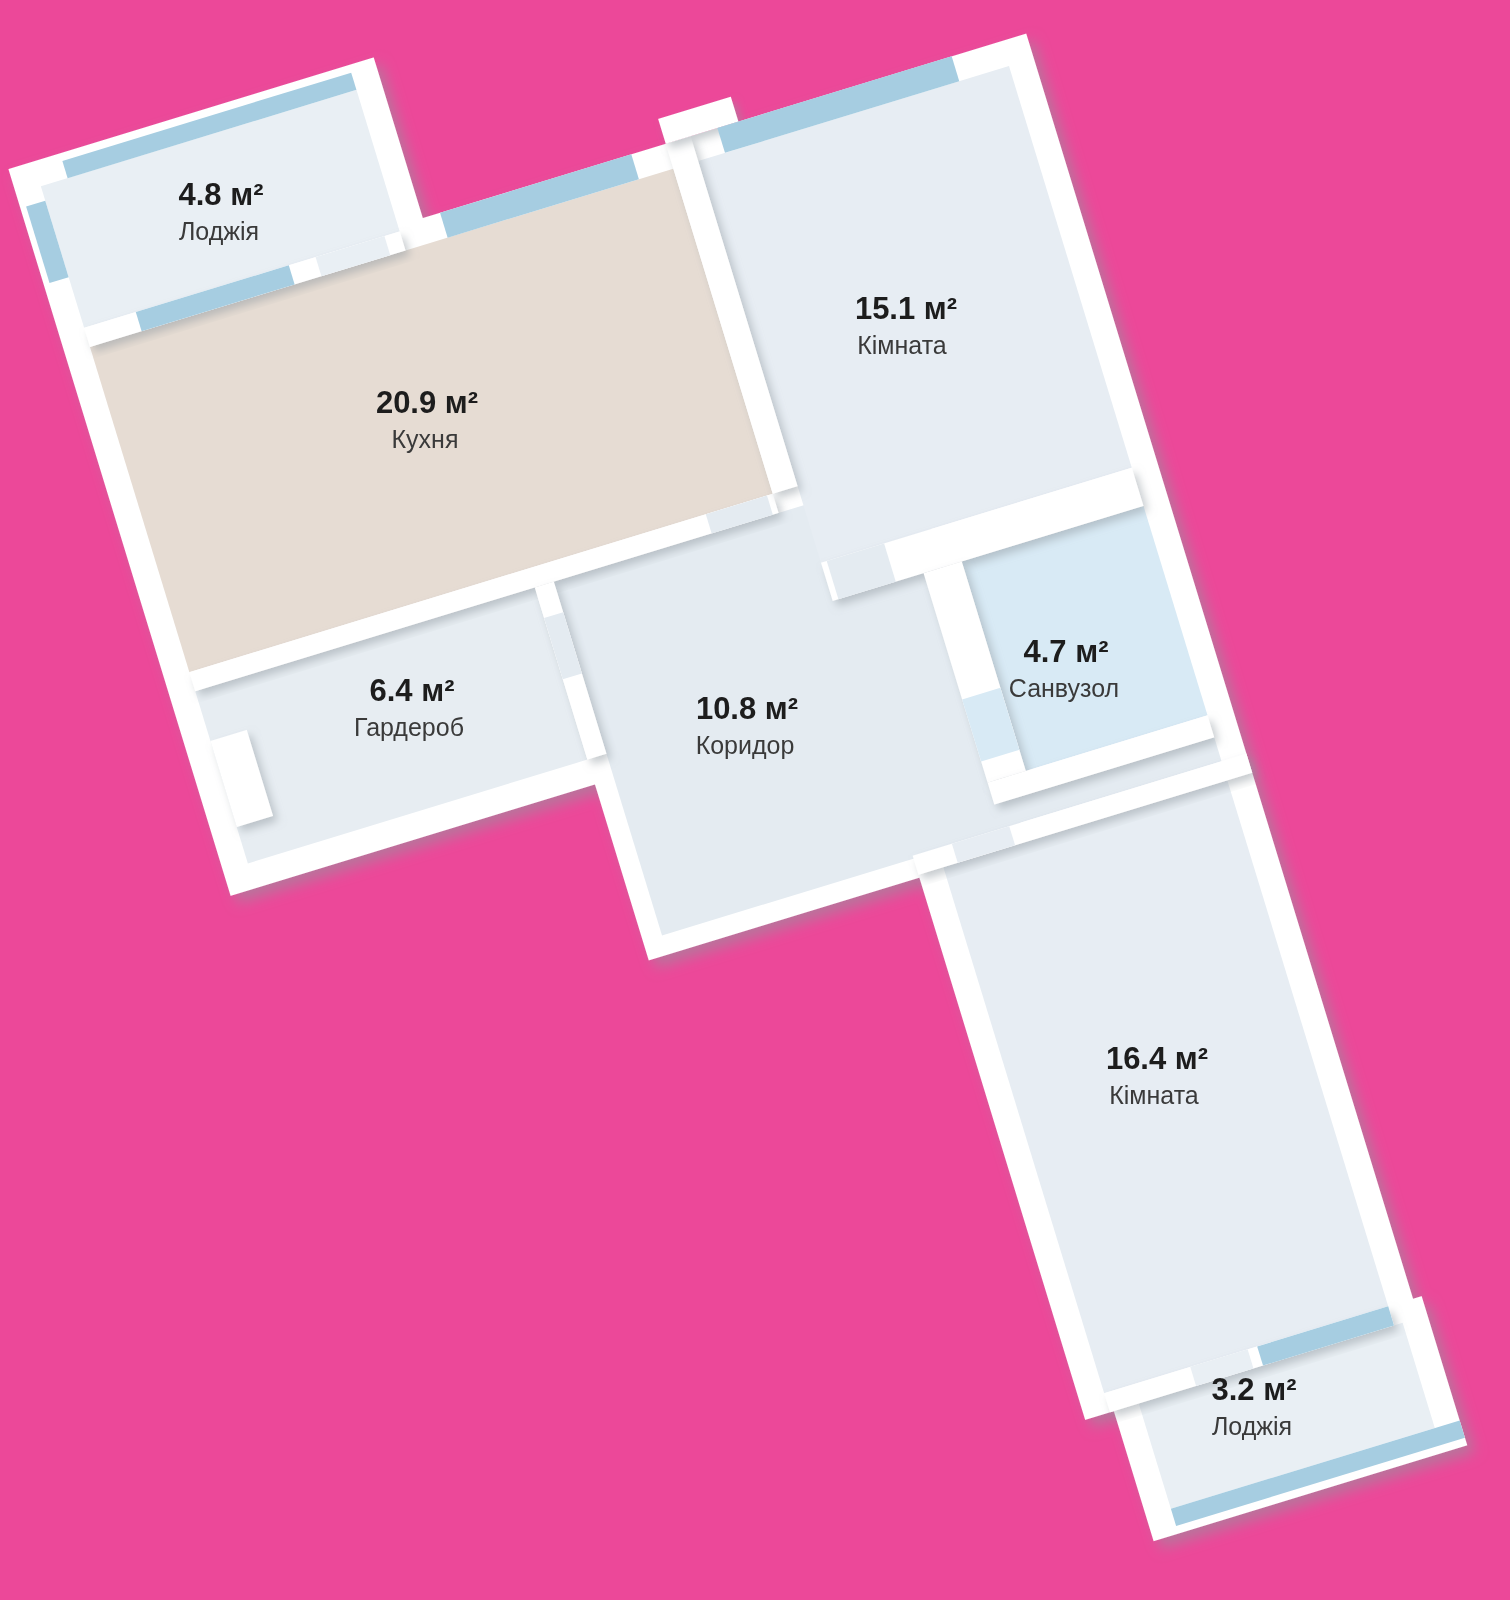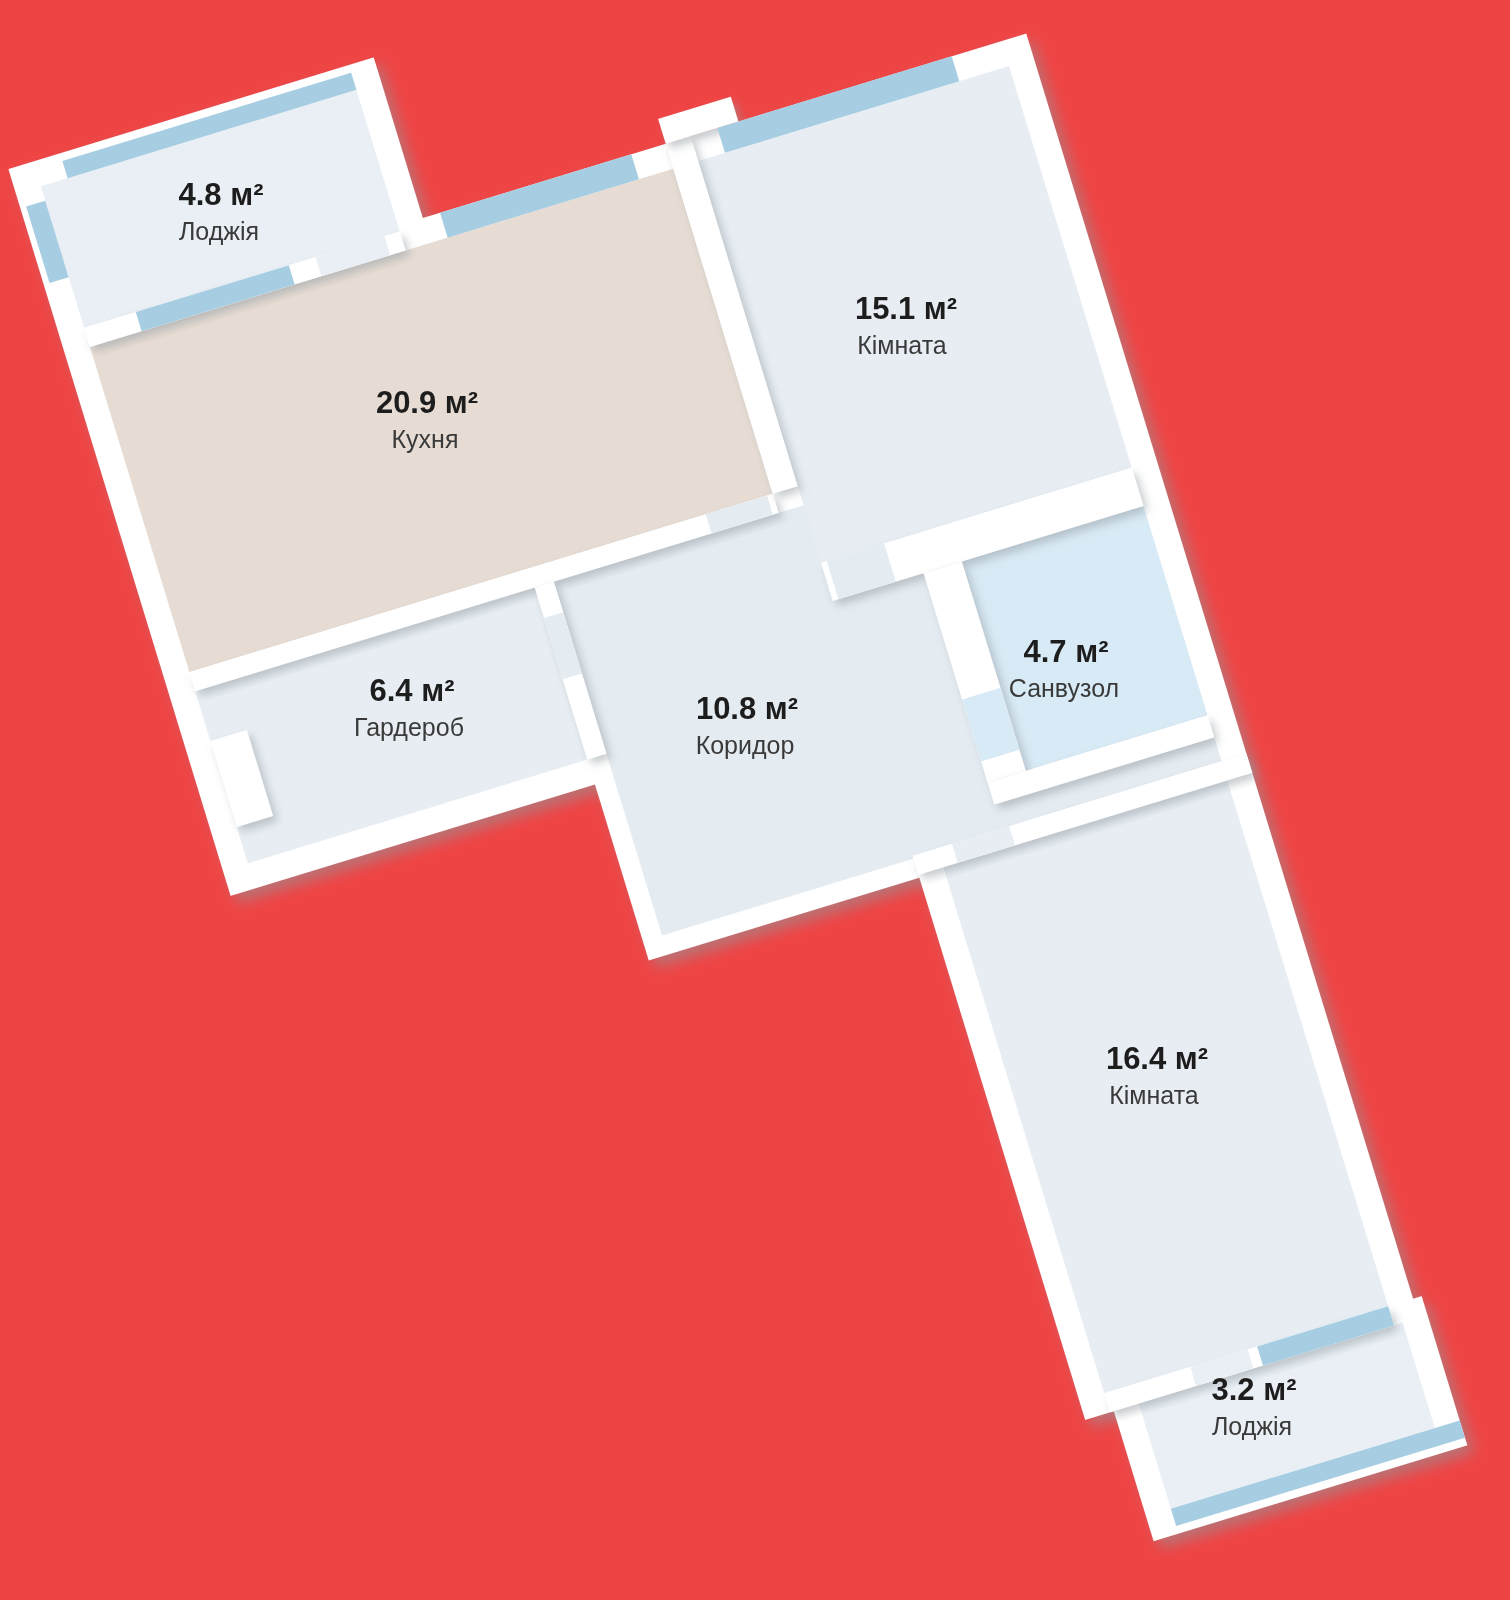--- a/index.html
+++ b/index.html
@@ -1,16 +1,16 @@
 <!DOCTYPE html>
 <html><head>
 <meta charset="utf-8">
 <style>
   html,body{margin:0;padding:0;background:#ffffff;}
-  #stage{position:relative;width:1510px;height:1600px;background:#ef4444;overflow:hidden;
+  #stage{position:relative;width:1510px;height:1600px;background:#ec4899;overflow:hidden;
          font-family:"Liberation Sans", sans-serif;}
   svg{display:block}
   .area-label{font-family:"Liberation Sans",sans-serif;font-size:31px;font-weight:700;fill:#1d1d1d;}
   .name-label{font-family:"Liberation Sans",sans-serif;font-size:25px;font-weight:400;fill:#3a3a3a;}
 </style>
 </head>
 <body>
 
 <div id="stage">
 <svg width="1510" height="1600" viewBox="0 0 1510 1600">

